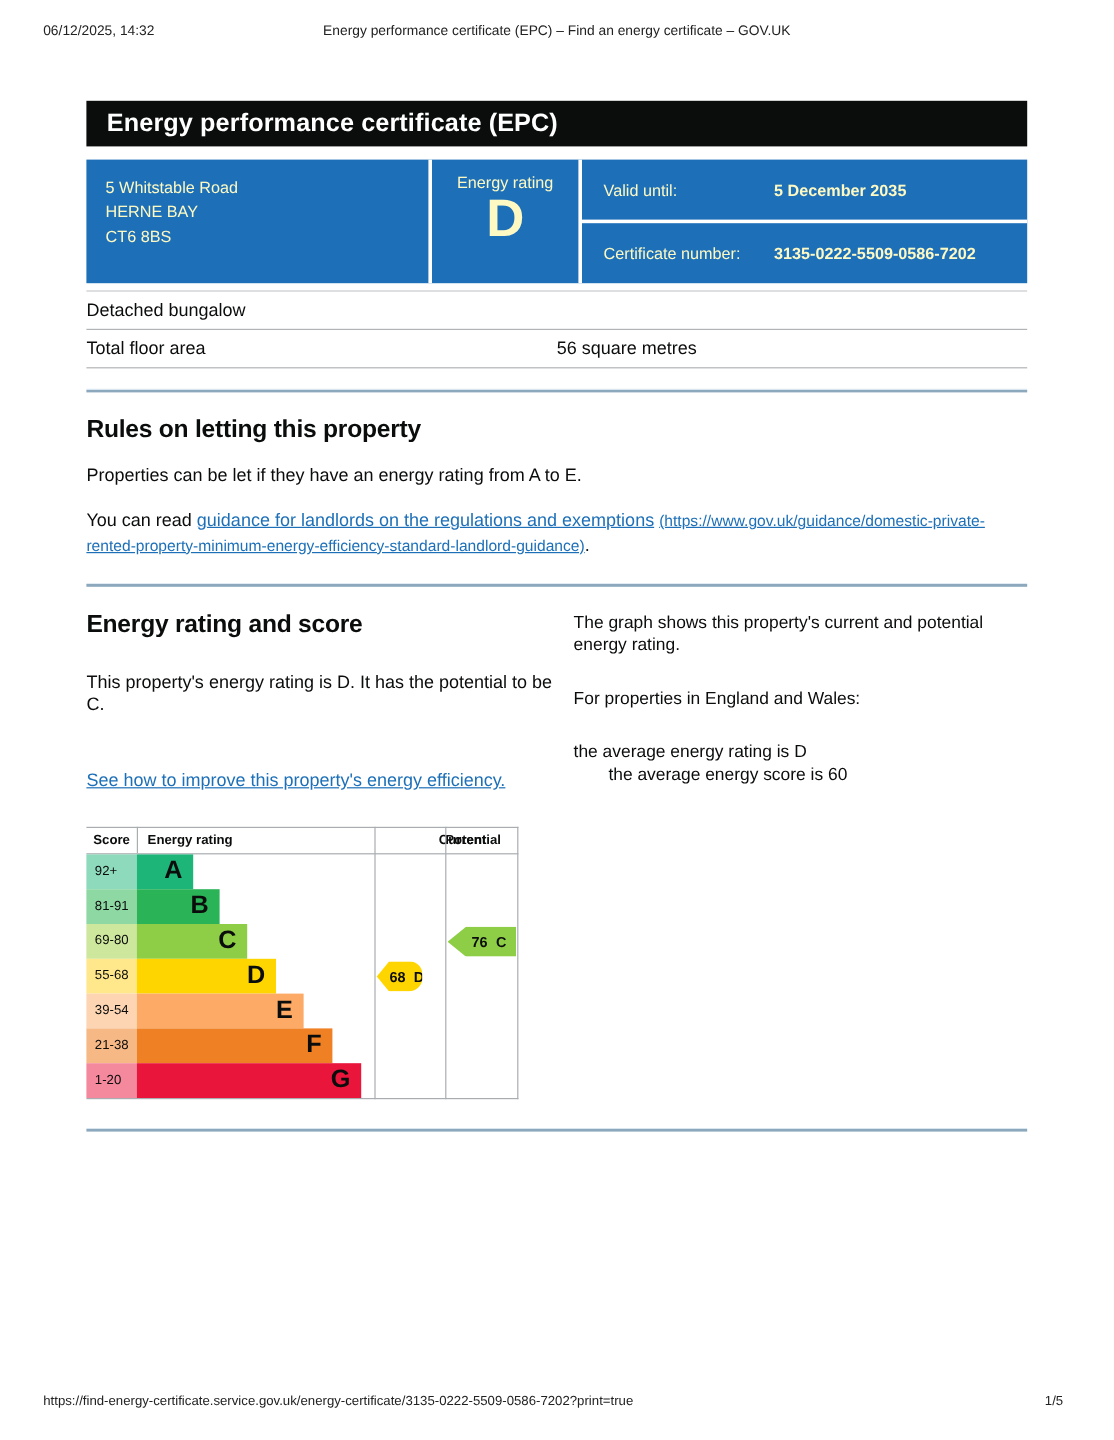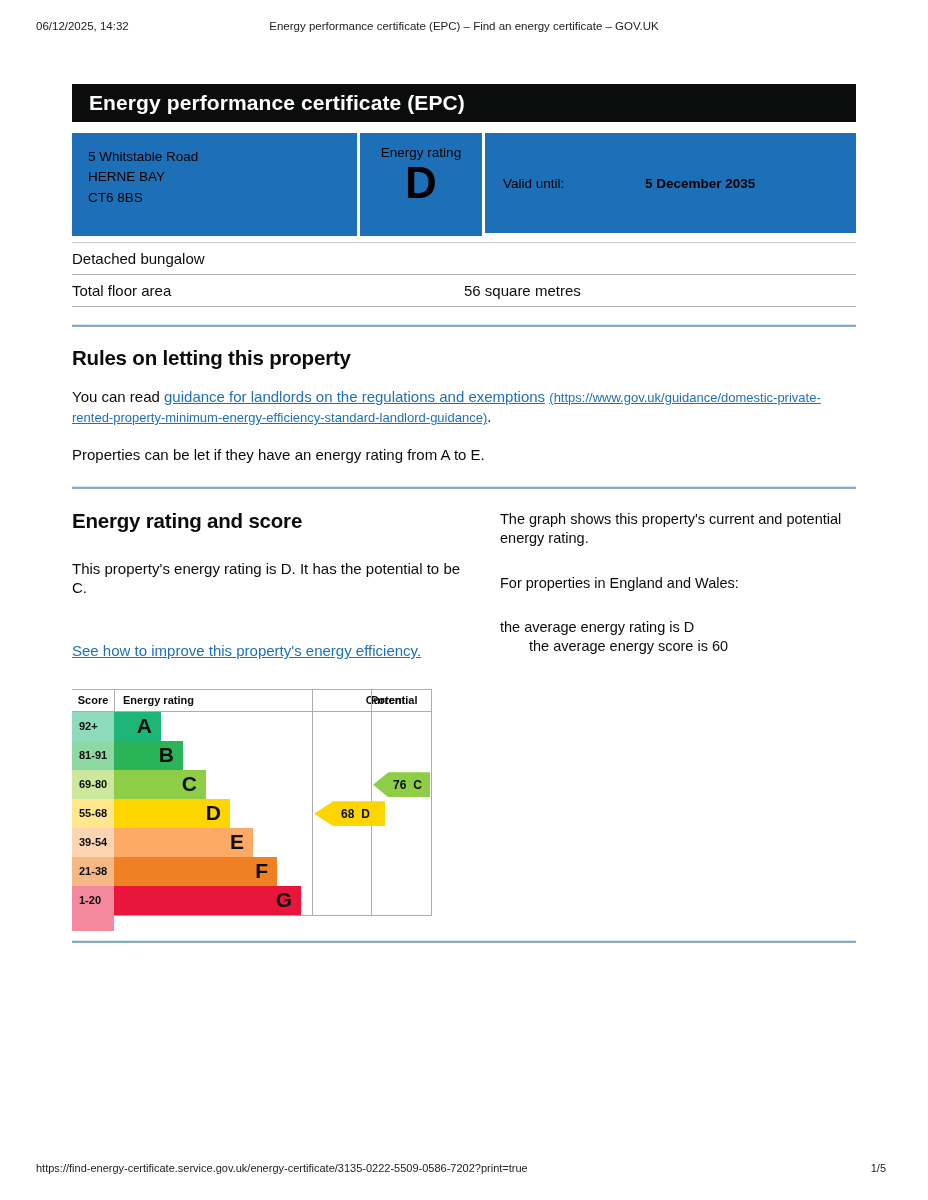--- a/index.html
+++ b/index.html
@@ -15,21 +15,21 @@
   .meta-bottom{position:absolute;top:1162px;left:36px;right:36px;height:16px;font-size:11px;color:#222;}
   .meta-bottom .m-url{position:absolute;left:0;top:0;}
   .meta-bottom .m-page{position:absolute;right:6px;top:0;}
 
   .content{position:absolute;top:84px;left:72px;width:784px;}
 
   .banner{background:#0b0c0c;color:#fff;height:38px;line-height:38px;
     font-size:21px;font-weight:bold;padding-left:17px;letter-spacing:0.1px;}
 
   
-  .summary{margin-top:11px;display:flex;background:#1d70b8;color:#000000;min-height:103px;box-sizing:border-box;}
+  .summary{margin-top:11px;display:flex;background:#1d70b8;color:#fef9c3;min-height:103px;box-sizing:border-box;}
   .sum-addr{width:285px;box-sizing:border-box;padding:14px 16px;font-size:13.5px;line-height:1.5;}
   .sum-rate{width:125px;box-sizing:border-box;border-left:3px solid #fff;text-align:center;padding-top:12px;font-size:13.5px;}
   .sum-rate .big-rating{font-size:44px;font-weight:bold;line-height:1.0;margin-top:1px;}
   .sum-meta{flex:1;border-left:3px solid #fff;display:flex;flex-direction:column;}
   .sum-row{flex:1;display:flex;align-items:center;padding:0 18px;font-size:13.5px;}
   .sum-row.first{border-bottom:3px solid #fff;}
   .sum-label{width:142px;flex:none;}
   .sum-value{font-weight:bold;}
 
   
@@ -39,21 +39,21 @@
   .prop-value{width:50%;}
 
   .sbreak{height:3px;margin-top:17px;background:linear-gradient(to bottom,#d9e6f0 0 1px,#8ca8bd 1px 3px);border:0;}
 
   h2{font-size:20.5px;font-weight:bold;margin:19px 0 0;letter-spacing:-0.2px;}
   .rules p{font-size:15px;margin:17px 0 0;line-height:1.35;}
   a.gov-link{color:#1d70b8;text-decoration:underline;cursor:pointer;}
   .link-url{font-size:13px;}
 
   .columns{display:flex;margin-top:18px;}
-  .col-left{width:392px;margin-right:36px;flex:none;}
+  .col-left{width:392px;margin-right:14px;flex:none;}
   .col-right{width:360px;flex:none;font-size:14.5px;line-height:1.3;}
   .col-left h2{margin-top:2px;}
   .col-left p{font-size:15px;margin:26px 0 0;line-height:1.28;}
   .col-left .improve-p{margin-top:44px;}
   .col-right p{margin:0;}
   .col-right .rp1{margin-top:3px;}
   .col-right .rp2{margin-top:25px;}
   .col-right .rp3{margin-top:27px;}
   .col-right .rp4{margin-top:25px;}
 
@@ -61,22 +61,22 @@
   .epc-chart{position:relative;width:360px;height:227px;margin-top:29px;}
   .epc-chart .hline{position:absolute;left:0;right:0;height:1px;background:#a9adb1;}
   .epc-chart .vline{position:absolute;width:1px;background:#a9adb1;top:0;bottom:0;}
   .epc-chart .vline-short{position:absolute;width:1px;background:#a9adb1;top:0;height:22px;}
   .chart-head{position:absolute;top:0;left:0;width:100%;height:22px;font-weight:bold;font-size:11px;line-height:23px;}
   .h-score{position:absolute;left:0;width:42px;text-align:center;}
   .h-rating{position:absolute;left:43px;padding-left:8px;}
   .h-current{position:absolute;left:240px;width:59px;text-align:center;padding-left:44px;}
   .h-potential{position:absolute;left:299px;width:39px;text-align:center;}
   .bands{position:absolute;top:23px;left:0;width:100%;height:203px;}
-  .tint-cell{position:absolute;left:0;width:42px;height:45px;box-sizing:border-box;
-    font-weight:bold;font-size:11px;line-height:29px;padding-left:7px;}
+  .tint-cell{position:absolute;left:0;width:42px;height:29px;box-sizing:border-box;
+    font-weight:normal;font-size:11px;line-height:29px;padding-left:7px;}
   .bar-cell{position:absolute;left:42px;height:29px;box-sizing:border-box;text-align:right;
     padding-right:9px;font-weight:bold;font-size:21px;line-height:28px;}
   .cp-arrow{position:absolute;height:25px;box-sizing:border-box;
     clip-path:polygon(0 50%,27% 0,100% 0,100% 100%,27% 100%);
     display:flex;align-items:center;justify-content:center;
     font-weight:bold;font-size:12px;padding-left:12px;}
   .cp-arrow .a-band{margin-left:7px;}
 </style>
 </head>
 <body>
@@ -98,39 +98,43 @@
     </div>
     <div class="sum-rate">
       <div>Energy rating</div>
       <div class="big-rating">D</div>
     </div>
     <div class="sum-meta">
       <div class="sum-row first">
         <span class="sum-label">Valid until:</span>
         <span class="sum-value">5 December 2035</span>
       </div>
+      <div class="sum-row">
+        <span class="sum-label">Certificate number:</span>
+        <span class="sum-value">3135-0222-5509-0586-7202</span>
+      </div>
     </div>
   </div>
 
   <div class="prop-table">
     <div class="prop-row">
       <div class="prop-value">Detached bungalow</div>
     </div>
     <div class="prop-row">
       <div class="prop-label">Total floor area</div>
       <div class="prop-value">56 square metres</div>
     </div>
   </div>
 
   <div class="sbreak"></div>
 
   <div class="rules">
     <h2>Rules on letting this property</h2>
+    <p>Properties can be let if they have an energy rating from A to E.</p>
     <p><span>You can read </span><a class="gov-link">guidance for landlords on the regulations and exemptions</a><span> </span><a class="gov-link link-url">(https://www.gov.uk/guidance/domestic-private-rented-property-minimum-energy-efficiency-standard-landlord-guidance)</a><span>.</span></p>
-    <p>Properties can be let if they have an energy rating from A to E.</p>
   </div>
 
   <div class="sbreak" style="margin-top:21px;"></div>
 
   <div class="columns">
     <div class="col-left">
       <h2>Energy rating and score</h2>
       <p>This property's energy rating is D. It has the potential to be C.</p>
       <p class="improve-p"><a class="gov-link">See how to improve this property's energy efficiency.</a></p>
 
@@ -156,21 +160,21 @@
             <div class="tint-cell" style="top: 58px; background: rgb(205, 231, 156);">69-80</div>
             <div class="bar-cell" style="top: 58px; width: 92px; background: rgb(141, 206, 70);">C</div>
             <div class="tint-cell" style="top: 87px; background: rgb(255, 232, 140);">55-68</div>
             <div class="bar-cell" style="top: 87px; width: 116px; background: rgb(255, 213, 0);">D</div>
             <div class="tint-cell" style="top: 116px; background: rgb(253, 213, 178);">39-54</div>
             <div class="bar-cell" style="top: 116px; width: 139px; background: rgb(252, 170, 101);">E</div>
             <div class="tint-cell" style="top: 145px; background: rgb(246, 185, 134);">21-38</div>
             <div class="bar-cell" style="top: 145px; width: 163px; background: rgb(239, 128, 35);">F</div>
             <div class="tint-cell" style="top: 174px; background: rgb(244, 137, 157);">1-20</div>
             <div class="bar-cell" style="top: 174px; width: 187px; background: rgb(233, 21, 59);">G</div>
-            <div class="cp-arrow" style="left: 242px; width: 71px; top: 89px; background: rgb(255, 213, 0);">
+            <div class="cp-arrow" style="left: 242px; width: 38px; top: 89px; background: rgb(255, 213, 0); border-radius: 11px;">
               <span>68</span>
               <span class="a-band">D</span>
             </div>
             <div class="cp-arrow" style="left: 301px; width: 57px; top: 60px; background: rgb(141, 206, 70);">
               <span>76</span>
               <span class="a-band">C</span>
             </div>
           </div>
       </div>
     </div>

